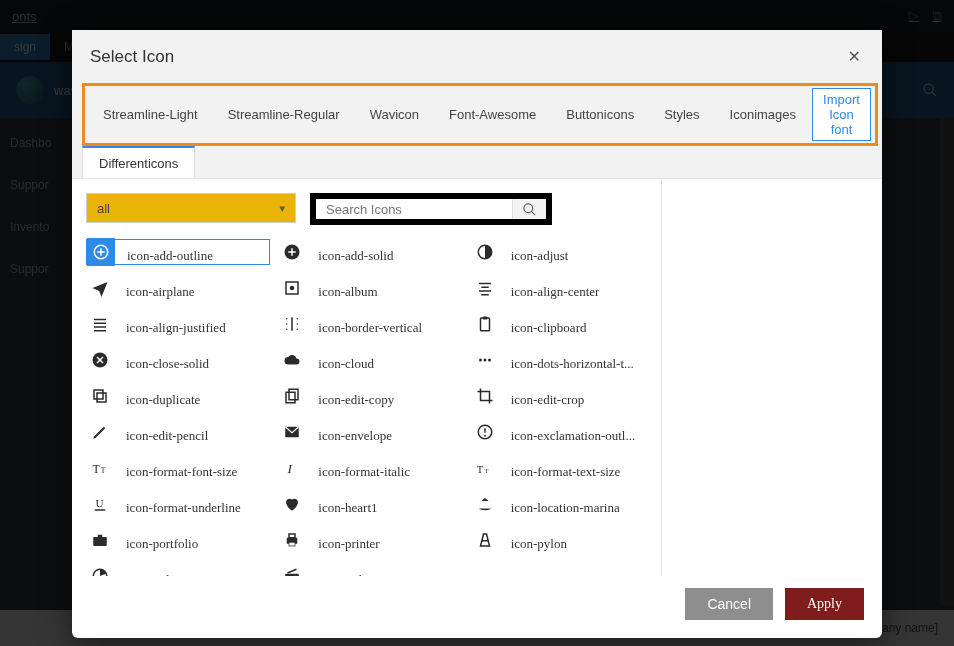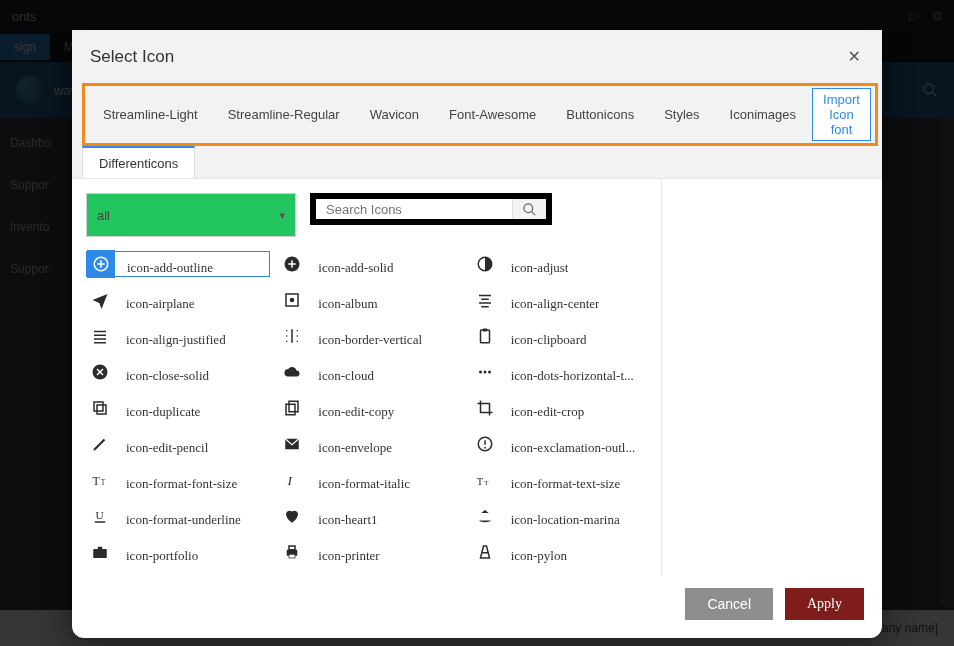--- a/index.html
+++ b/index.html
@@ -7,40 +7,40 @@
       font-family: "Helvetica Neue", Arial, sans-serif;
       background: #141619;
       width: 954px;
       height: 646px;
       overflow: hidden;
       position: relative;
       font-size: 13px;
     }
     
     .bg-app { position: absolute; inset: 0; filter: brightness(0.35); }
-    .bg-topbar { height: 32px; background: #1f2326; color: #ccc; display: flex; align-items: center; padding: 0 12px; gap: 20px; }
+    .bg-topbar { height: 32px; background: #1f2326; color: #ccc; display: flex; align-items: center; padding: 0 12px; gap: 20px; text-decoration: underline; }
     .bg-topbar-right { margin-left: auto; display: flex; gap: 14px; color: #888; }
     .bg-tabs { height: 30px; background: #1c1e21; display: flex; align-items: center; }
     .bg-tabs .tab { padding: 6px 14px; color: #ccc; font-size: 12px; }
     .bg-tabs .tab.active { background: #2a85d4; color: #fff; }
     .bg-brandbar { height: 56px; background: #265e8f; display: flex; align-items: center; padding: 0 16px; color: #fff; }
     .bg-brandbar .logo { width: 28px; height: 28px; background: radial-gradient(circle at 30% 30%, #5ab, #268); border-radius: 50%; margin-right: 10px; }
     .bg-brandbar .search { margin-left: auto; color: #cde; }
     .bg-sidebar { position: absolute; left: 0; top: 118px; bottom: 40px; width: 70px; padding: 18px 10px; color: #bbb; font-size: 12px; }
     .bg-sidebar div { margin-bottom: 28px; }
     .bg-footer { position: absolute; bottom: 0; left: 0; right: 0; height: 36px; background: #f5f5f5; color: #555; display: flex; align-items: center; justify-content: flex-end; padding: 0 16px; font-size: 12px; }
     .bg-right { position: absolute; right: 0; top: 118px; width: 14px; bottom: 40px; background: #4a4a4a; }
 
     
     .overlay { position: absolute; inset: 0; background: rgba(0,0,0,0.38); display: flex; align-items: flex-start; justify-content: center; }
     .modal {
       margin-top: 30px;
       width: 810px;
       background: #fff;
-      border-radius: 12px;
+      border-radius: 6px;
       box-shadow: 0 6px 30px rgba(0,0,0,0.5);
       display: flex;
       flex-direction: column;
     }
     .modal-head {
       padding: 14px 18px 10px;
       display: flex;
       align-items: center;
       background: #f2f2f2;
     }
@@ -102,26 +102,26 @@
       display: flex;
       flex-direction: column;
     }
     .filters {
       display: flex;
       gap: 14px;
       padding: 14px 14px 10px;
     }
     .sel {
       flex: 0 0 210px;
-      height: 44px;
+      height: 30px;
       border: 1px solid #cfcfcf;
       padding: 0 10px;
       font-size: 13px;
       color: #444;
-      background: #22c55e;
+      background: #eab308;
       display: flex;
       align-items: center;
     }
     .sel .caret { margin-left: auto; color: #555; font-size: 11px; }
     .srch {
       flex: 0 0 232px;
       height: 32px;
       display: flex;
       border: 6px solid #000000;
     }

